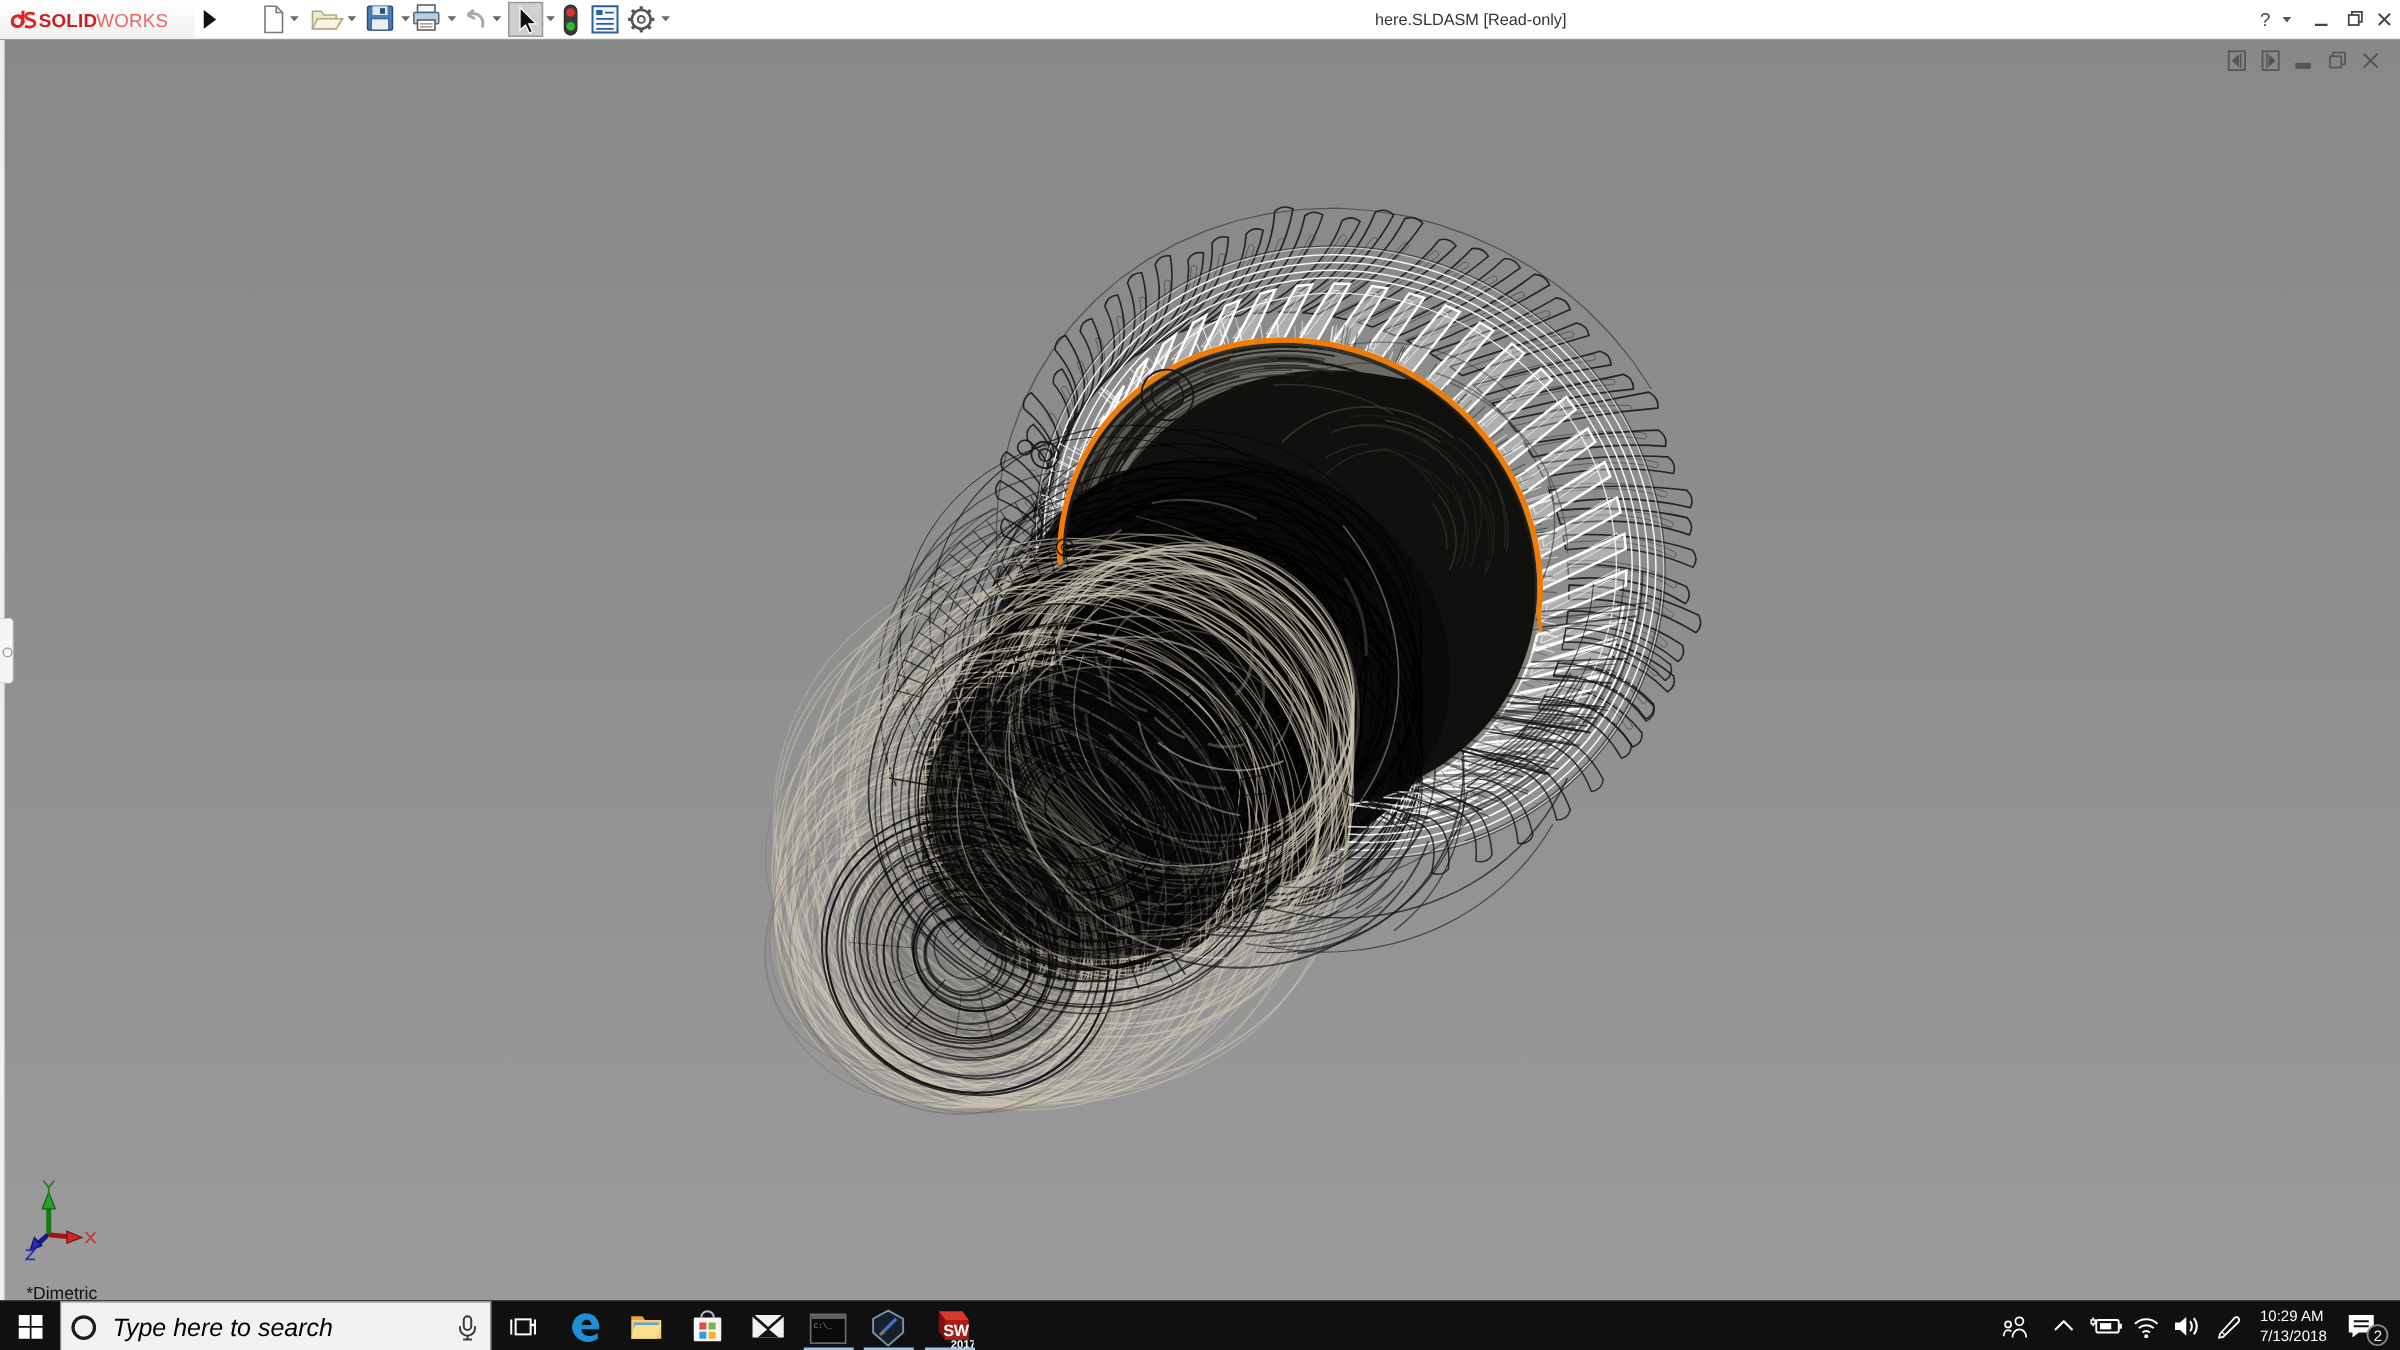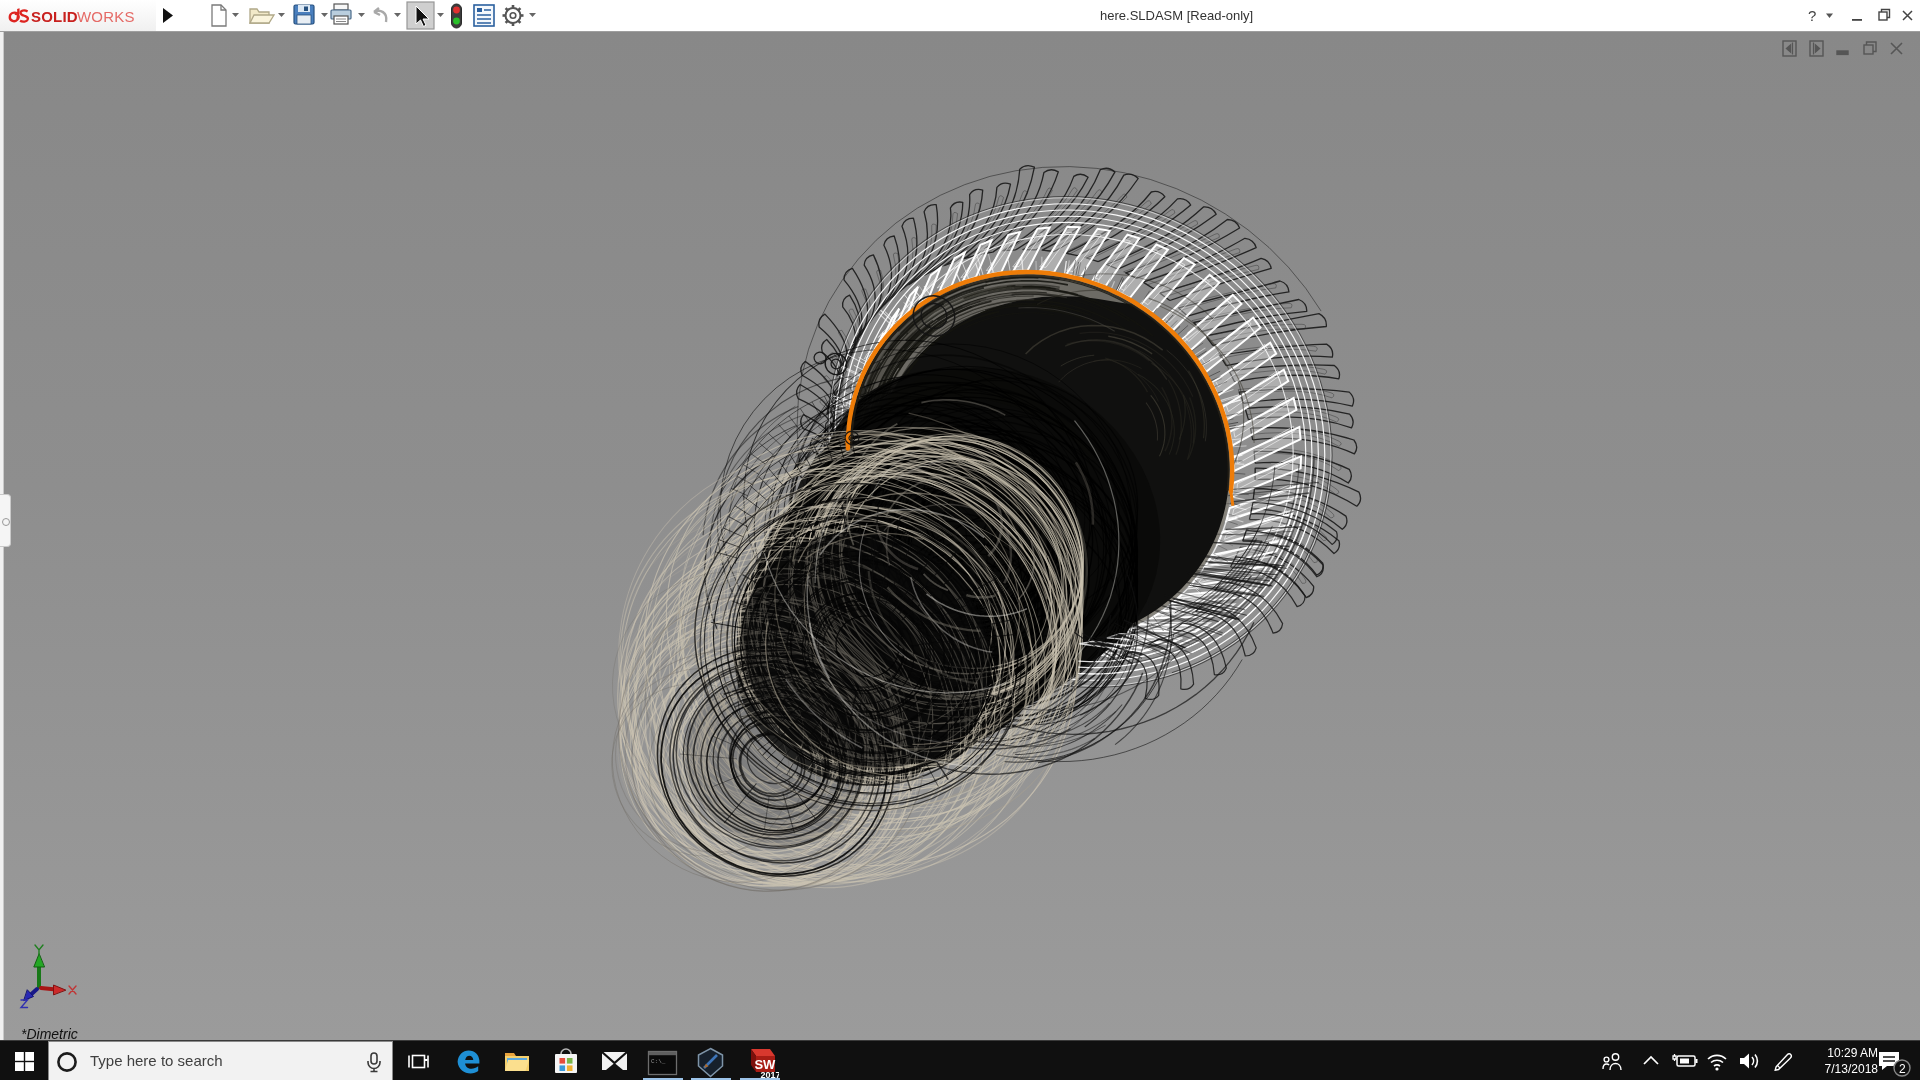--- a/index.html
+++ b/index.html
@@ -11,28 +11,28 @@
 #viewport { position:absolute; left:0; top:32px; width:1920px; height:1008px;
   background:linear-gradient(180deg,#888888 0%,#8e8e8e 45%,#9b9b9b 100%); }
 #leftstrip { position:absolute; left:0; top:32px; width:4px; height:1008px;
   background:#f0f0f0; border-right:1px solid #c9c9c9; }
 #lefttab { position:absolute; left:0; top:494px; width:11px; height:53px;
   background:#f5f5f5; border:1px solid #c9c9c9; border-left:none;
   border-radius:0 4px 4px 0; }
 #lefttab:after { content:""; position:absolute; left:2px; top:23px; width:6px;
   height:6px; border:1px solid #999; border-radius:50%; }
 #dimetric { position:absolute; left:21px; top:1026px; font-size:14px;
-  color:#111;font-style:italic; }
+  color:#111; }
 #taskbar { position:absolute; left:0; top:1040px; width:1920px; height:40px;
   background:#101010; border-top:1px solid #3a3a3a; }
 #search { position:absolute; left:48px; top:0px; width:345px; height:40px;
   background:#f2f2f2; border:1px solid #8a8a8a; }
-#search span { position:absolute; left:41px; top:10px; font-size:15px;
-  color:#404040; }
-.clock { position:absolute; right:42px; top:4px; width:70px; text-align:right;
+#search span { position:absolute; left:41px; top:10px; font-size:20px;
+  color:#000000;font-style:italic; }
+.clock { position:absolute; right:42px; top:4px; width:70px; text-align:left;
   color:#fff; font-size:12px; line-height:16px; }
 </style></head>
 <body>
 <div id="viewport"></div>
 <svg id="model" style="position:absolute;left:0;top:0" width="1920" height="1080" viewBox="0 0 1920 1080">
 <ellipse cx="774.4" cy="706.6" rx="157.2" ry="146.2" transform="rotate(32.0 774.4 706.6)" fill="none" stroke="#b9b1a2" stroke-width="1.08" opacity="0.19"></ellipse>
     <ellipse cx="783.2" cy="665.3" rx="149.5" ry="139.1" transform="rotate(32.0 783.2 665.3)" fill="none" stroke="#b9b1a2" stroke-width="1.18" opacity="0.22"></ellipse>
     <ellipse cx="751.1" cy="678.4" rx="130.6" ry="121.4" transform="rotate(32.0 751.1 678.4)" fill="none" stroke="#b9b1a2" stroke-width="1.29" opacity="0.21"></ellipse>
     <ellipse cx="747.7" cy="753.0" rx="132.6" ry="123.3" transform="rotate(32.0 747.7 753.0)" fill="none" stroke="#b9b1a2" stroke-width="1.19" opacity="0.20"></ellipse>
     <ellipse cx="755.2" cy="646.7" rx="135.4" ry="125.9" transform="rotate(32.0 755.2 646.7)" fill="none" stroke="#b9b1a2" stroke-width="0.84" opacity="0.14"></ellipse>

